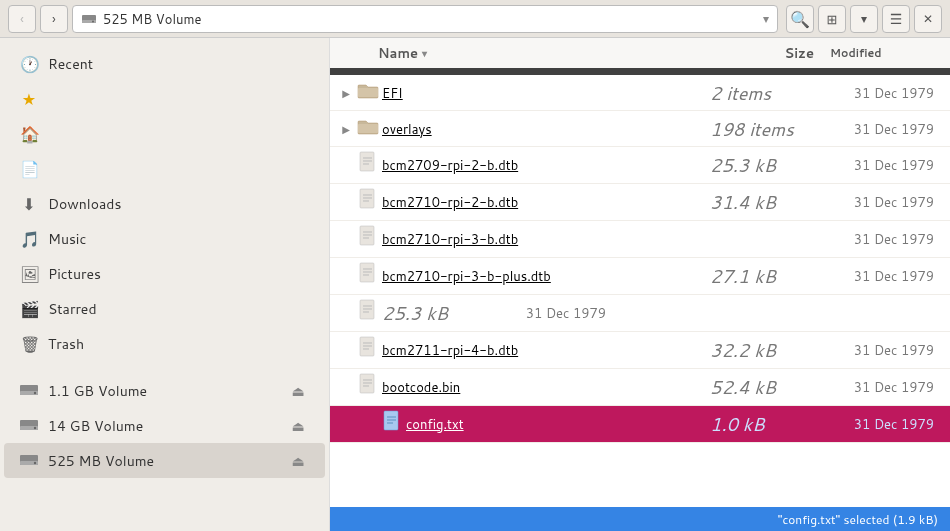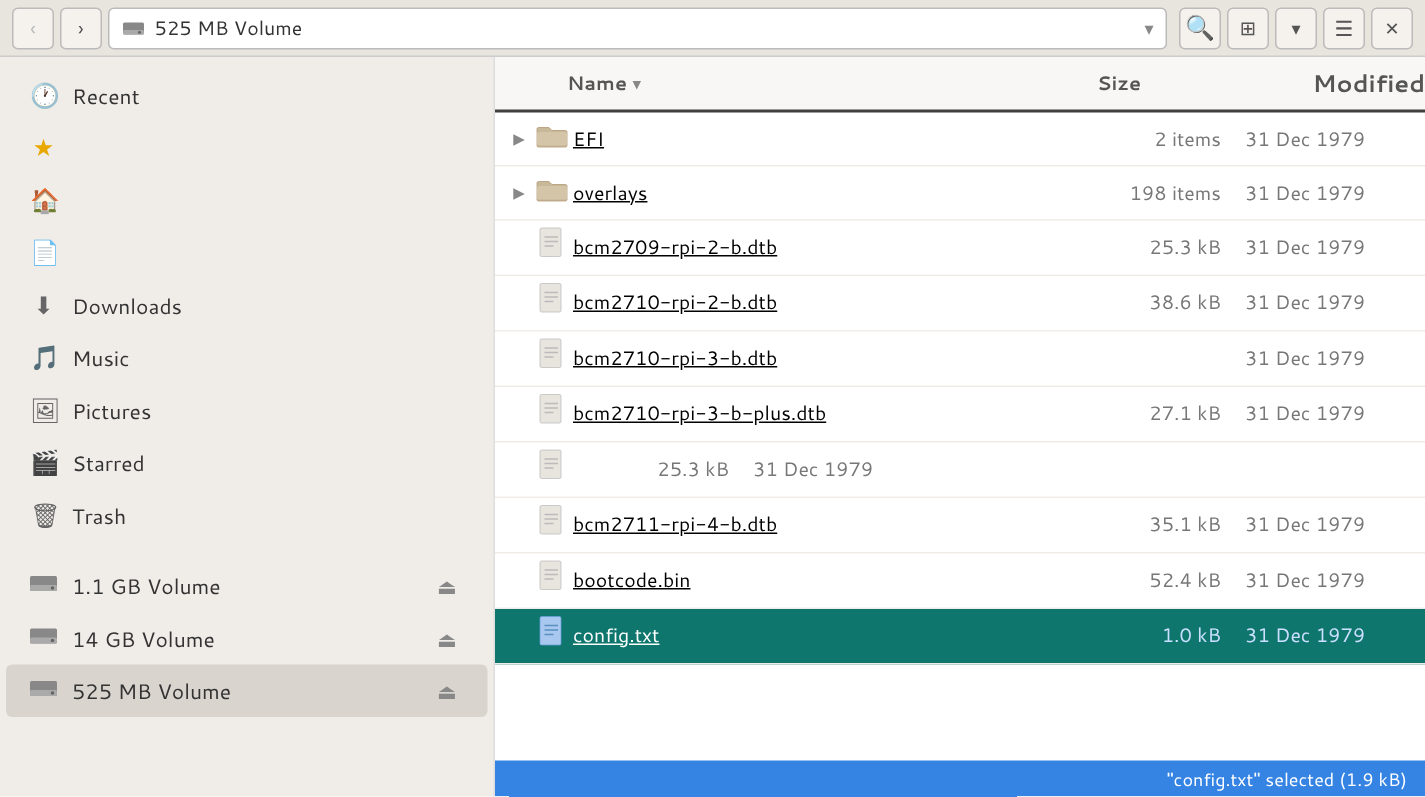--- a/index.html
+++ b/index.html
@@ -117,91 +117,91 @@
       flex: 1;
       display: flex;
       flex-direction: column;
       background: #fff;
       overflow: hidden;
     }
     .file-list-header {
       display: flex;
       align-items: center;
       padding: 6px 0;
-      border-bottom: 2px solid #404040;
+      border-bottom: 7px solid #404040;
       background: #f8f7f5;
       flex-shrink: 0;
-      gap: 16px;
     }
     .file-list-header .col-name {
       flex: 1;
       padding-left: 48px;
       font-size: 13px;
       color: #555;
       font-weight: 600;
       display: flex;
       align-items: center;
       gap: 4px;
     }
     .file-list-header .col-size {
       width: 120px;
-      text-align: center;
+      text-align: right;
       padding-right: 16px;
       font-size: 13px;
       color: #555;
       font-weight: 600;
     }
     .file-list-header .col-modified {
       width: 120px;
-      text-align: right;
-      font-size: 16px;
+      padding-right: 16px;
+      font-size: 11px;
       color: #555;
       font-weight: 600;
     }
     .sort-arrow { font-size: 10px; color: #888; }
 
     .file-list {
       flex: 1;
       overflow-y: auto;
     }
     .file-row {
       display: flex;
       align-items: center;
       padding: 4px 0;
       border-bottom: 1px solid #f0ede8;
       cursor: pointer;
       min-height: 36px;
     }
-    .file-row.selected { background: #0f766e; color: #fff; }
+    .file-row.selected { background: #be185d; color: #fff; padding-left: 24px; }
     .file-row .expand-btn {
       width: 16px;
       text-align: center;
       color: #888;
       font-size: 10px;
       flex-shrink: 0;
       margin-left: 8px;
     }
     .file-row.selected .expand-btn { color: #cce0ff; }
     .file-icon {
       width: 28px;
       text-align: center;
       font-size: 18px;
       flex-shrink: 0;
     }
     .file-name { flex: 1; font-size: 13px; text-decoration: underline; }
     .file-size {
       width: 120px;
-      text-align: right;
       padding-right: 16px;
-      font-size: 13px;
+      font-size: 18px;
       color: #777;
+      font-style: italic;
     }
     .file-row.selected .file-size { color: #cce0ff; }
     .file-modified {
       width: 120px;
+      text-align: right;
       padding-right: 16px;
       font-size: 13px;
       color: #777;
     }
     .file-row.selected .file-modified { color: #cce0ff; }
 
     
     .status-bar {
       background: #3584e4;
       color: #fff;
@@ -382,21 +382,21 @@
         </div>
         <div class="file-row">
           <span class="expand-btn"></span>
           <span class="file-icon"><svg width="18" height="22" viewBox="0 0 18 22" fill="none">
       <rect x="1" y="1" width="14" height="19" rx="1" fill="#e8e4de" stroke="#bbb" stroke-width="0.5"></rect>
       <line x1="4" y1="7" x2="13" y2="7" stroke="#bbb" stroke-width="1"></line>
       <line x1="4" y1="10" x2="13" y2="10" stroke="#bbb" stroke-width="1"></line>
       <line x1="4" y1="13" x2="10" y2="13" stroke="#bbb" stroke-width="1"></line>
     </svg></span>
           <span class="file-name">bcm2710-rpi-2-b.dtb</span>
-          <span class="file-size">38.6 kB</span>
+          <span class="file-size">31.4 kB</span>
           <span class="file-modified">31 Dec 1979</span>
         </div>
         <div class="file-row">
           <span class="expand-btn"></span>
           <span class="file-icon"><svg width="18" height="22" viewBox="0 0 18 22" fill="none">
       <rect x="1" y="1" width="14" height="19" rx="1" fill="#e8e4de" stroke="#bbb" stroke-width="0.5"></rect>
       <line x1="4" y1="7" x2="13" y2="7" stroke="#bbb" stroke-width="1"></line>
       <line x1="4" y1="10" x2="13" y2="10" stroke="#bbb" stroke-width="1"></line>
       <line x1="4" y1="13" x2="10" y2="13" stroke="#bbb" stroke-width="1"></line>
     </svg></span>
@@ -428,21 +428,21 @@
         </div>
         <div class="file-row">
           <span class="expand-btn"></span>
           <span class="file-icon"><svg width="18" height="22" viewBox="0 0 18 22" fill="none">
       <rect x="1" y="1" width="14" height="19" rx="1" fill="#e8e4de" stroke="#bbb" stroke-width="0.5"></rect>
       <line x1="4" y1="7" x2="13" y2="7" stroke="#bbb" stroke-width="1"></line>
       <line x1="4" y1="10" x2="13" y2="10" stroke="#bbb" stroke-width="1"></line>
       <line x1="4" y1="13" x2="10" y2="13" stroke="#bbb" stroke-width="1"></line>
     </svg></span>
           <span class="file-name">bcm2711-rpi-4-b.dtb</span>
-          <span class="file-size">35.1 kB</span>
+          <span class="file-size">32.2 kB</span>
           <span class="file-modified">31 Dec 1979</span>
         </div>
         <div class="file-row">
           <span class="expand-btn"></span>
           <span class="file-icon"><svg width="18" height="22" viewBox="0 0 18 22" fill="none">
       <rect x="1" y="1" width="14" height="19" rx="1" fill="#e8e4de" stroke="#bbb" stroke-width="0.5"></rect>
       <line x1="4" y1="7" x2="13" y2="7" stroke="#bbb" stroke-width="1"></line>
       <line x1="4" y1="10" x2="13" y2="10" stroke="#bbb" stroke-width="1"></line>
       <line x1="4" y1="13" x2="10" y2="13" stroke="#bbb" stroke-width="1"></line>
     </svg></span>

